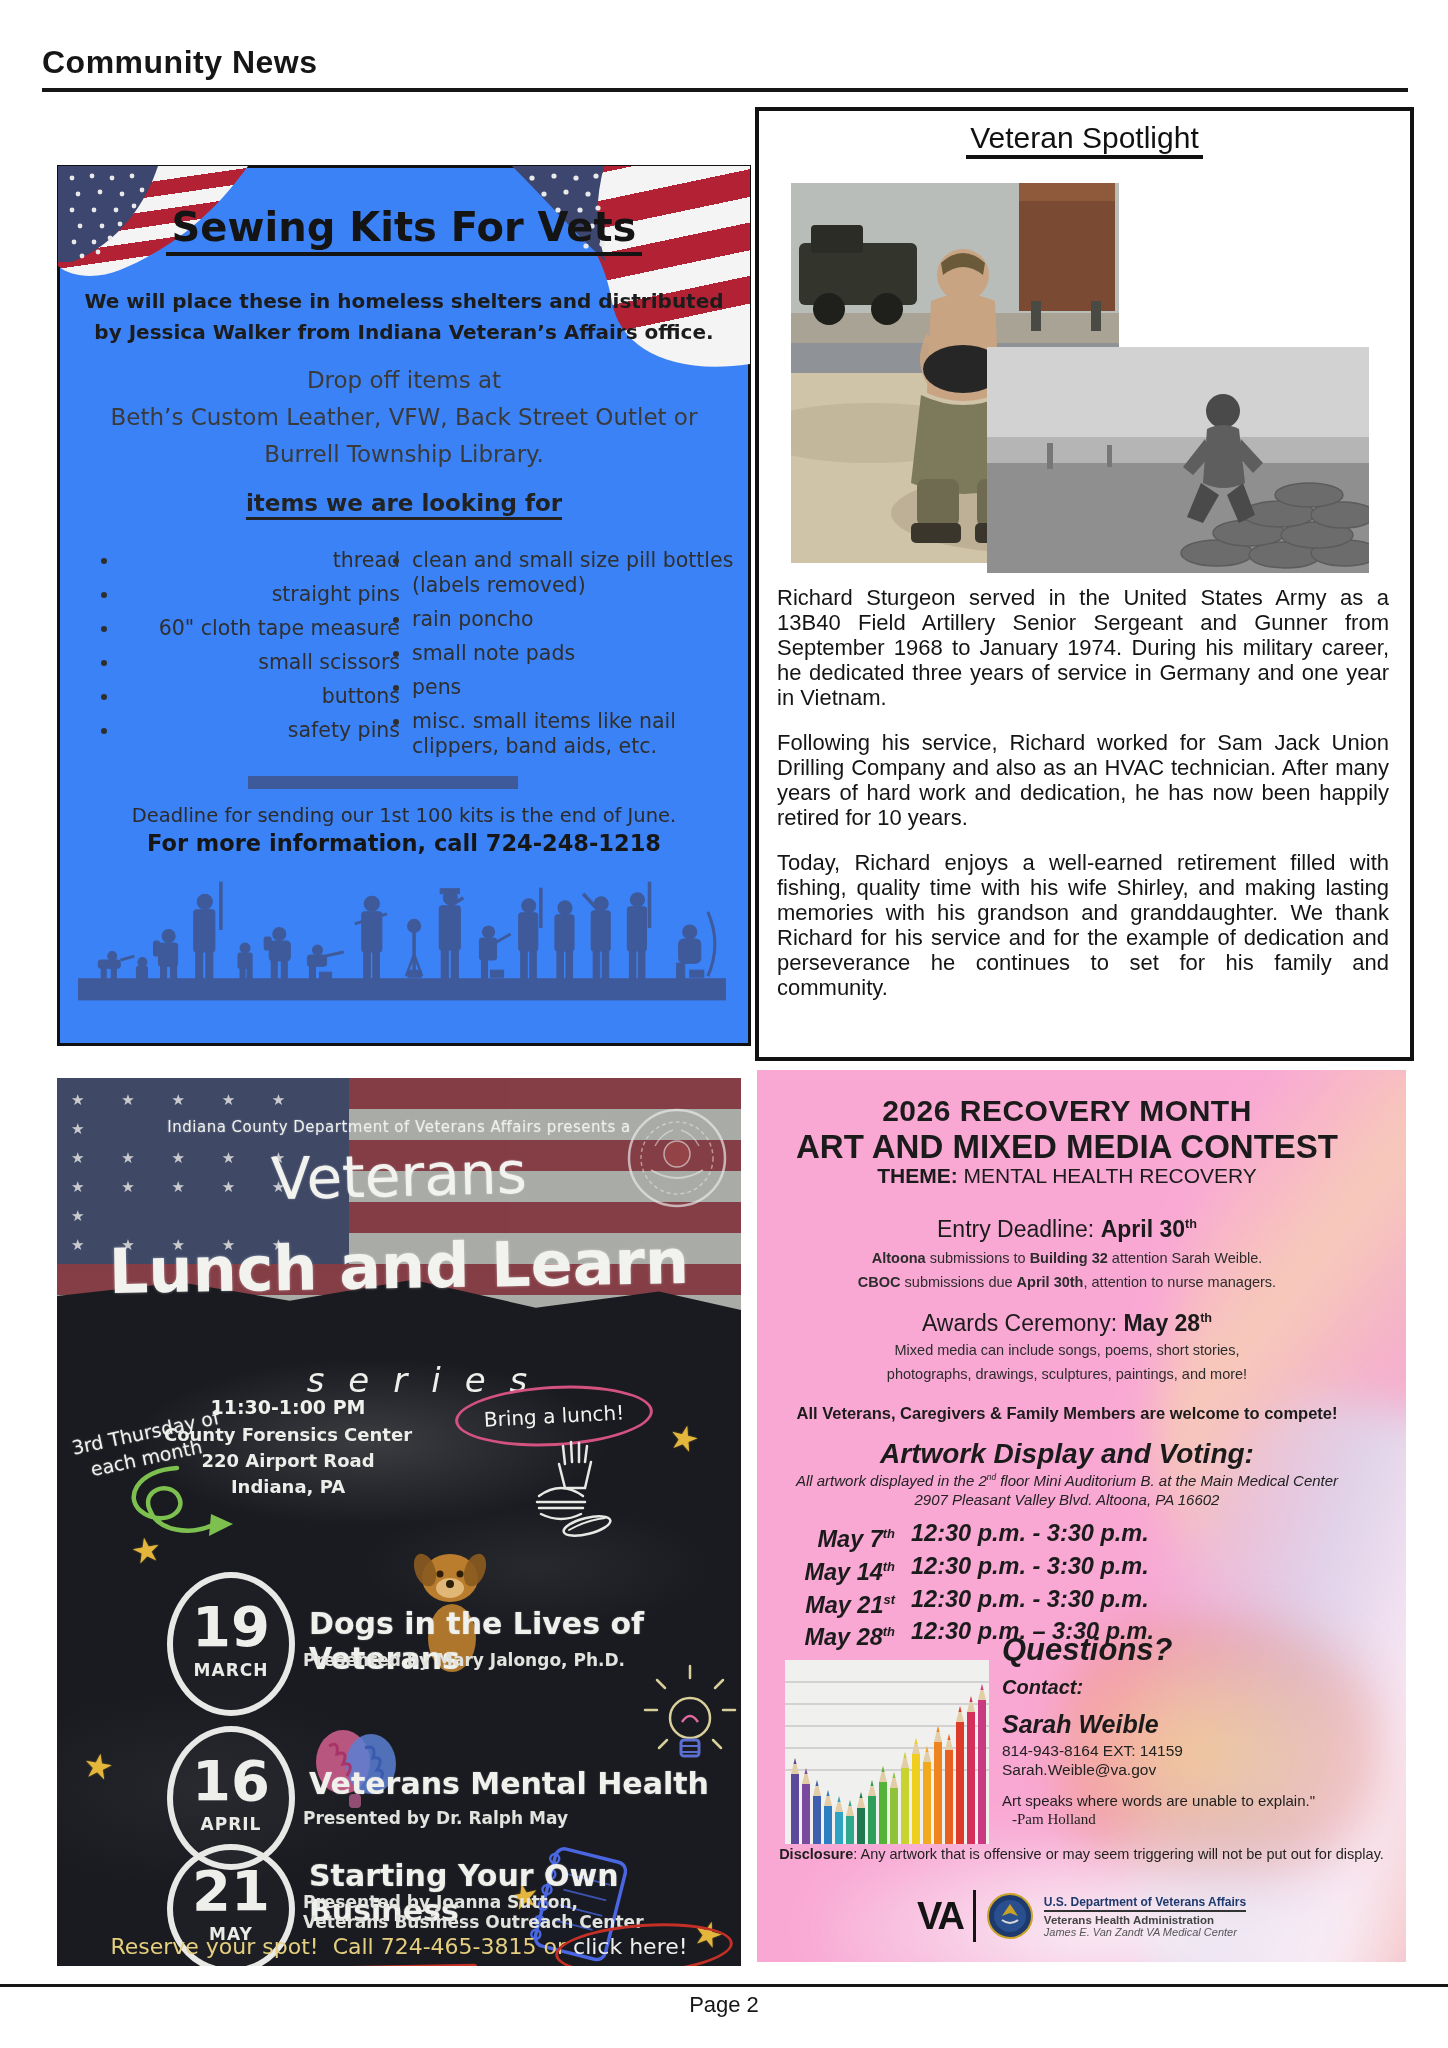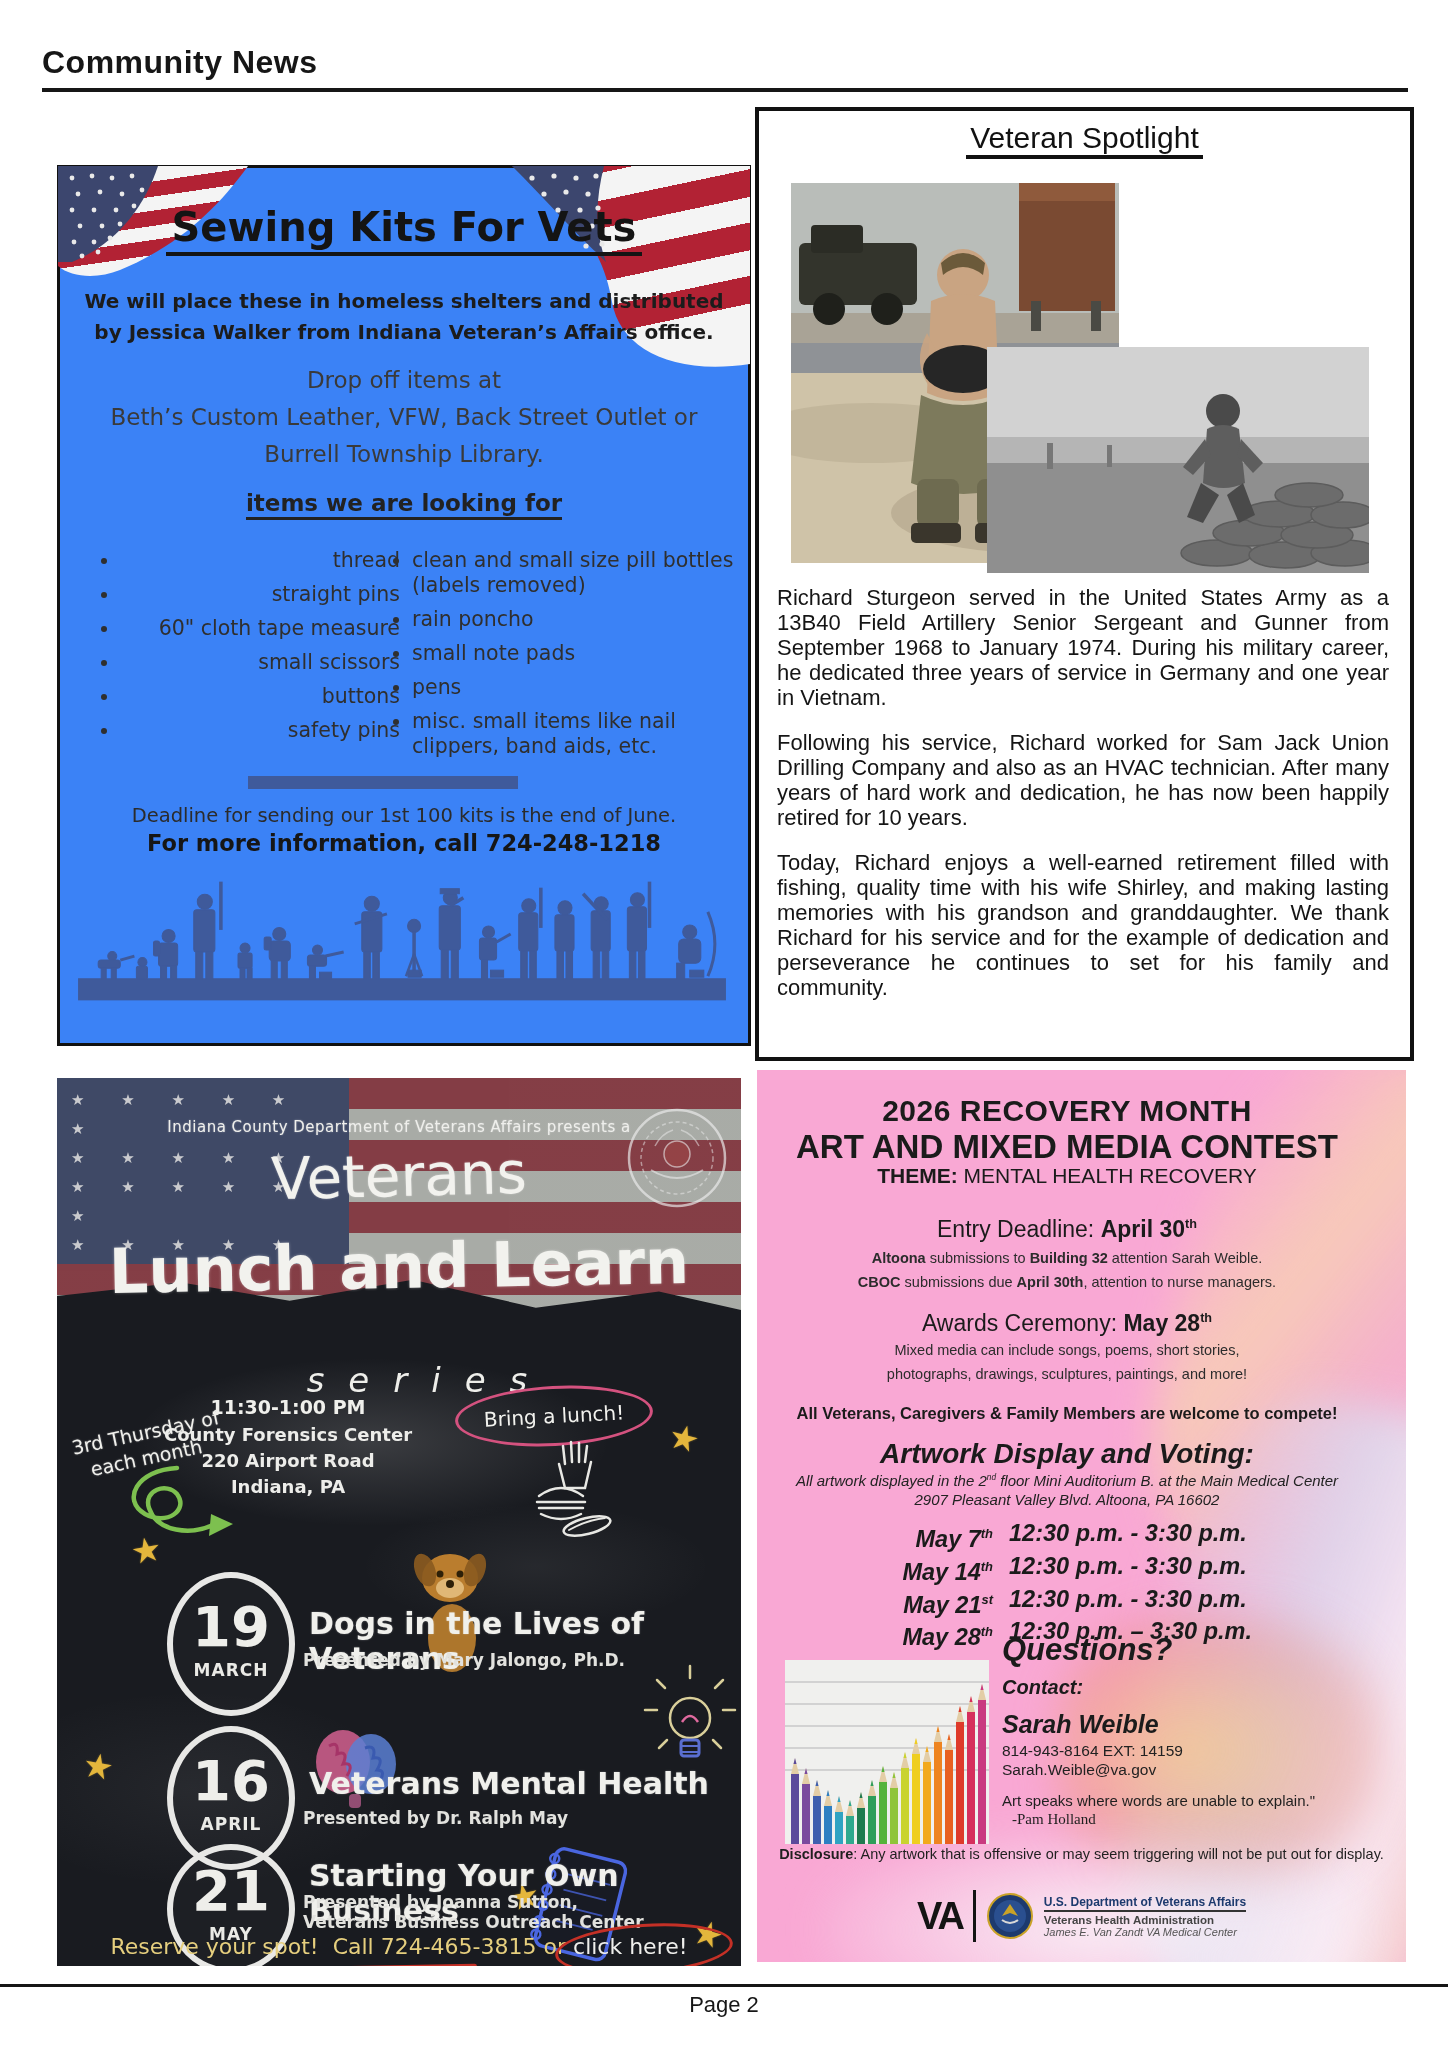--- a/index.html
+++ b/index.html
@@ -89,21 +89,21 @@
   .r-alt{top:180px;font-size:14.5px;color:#2c2c2c;}
   .r-cboc{top:204px;font-size:14.5px;color:#2c2c2c;}
   .r-awards{top:240px;font-size:23px;}
   .r-mix1{top:272px;font-size:14.5px;color:#2c2c2c;}
   .r-mix2{top:296px;font-size:14.5px;color:#2c2c2c;}
   .r-welc{top:334px;font-size:16.5px;font-weight:600;}
   .r-dh{top:368px;font-size:28px;font-weight:bold;font-style:italic;}
   .r-d1{top:402px;font-size:15px;font-style:italic;color:#222;}
   .r-d2{top:421px;font-size:15px;font-style:italic;color:#222;}
   .r-dates{position:absolute;left:20px;top:450px;width:580px;z-index:3;}
-  .r-dates .row{display:flex;justify-content:center;font-size:23.5px;font-weight:bold;font-style:italic;line-height:27px;}
+  .r-dates .row{display:flex;justify-content:flex-start;font-size:23.5px;font-weight:bold;font-style:italic;line-height:27px;}
   .r-dates .dday{width:118px;text-align:right;}
   .r-dates .dtime{margin-left:16px;width:250px;text-align:left;}
   .qblock{position:absolute;left:245px;z-index:3;text-align:left;}
   .r-q{top:562px;font-size:31px;font-weight:bold;font-style:italic;}
   .r-cl{top:606px;font-size:20px;font-weight:bold;font-style:italic;}
   .r-cn{top:640px;font-size:25px;font-weight:bold;font-style:italic;}
   .r-cp{top:672px;font-size:15.5px;color:#222;}
   .r-ce{top:691px;font-size:15.5px;color:#222;}
   .r-q1{top:722px;font-size:15px;color:#1f1f1f;}
   .r-q2{top:741px;font-size:15px;color:#1f1f1f;padding-left:10px;font-family:Liberation Serif, serif;}

